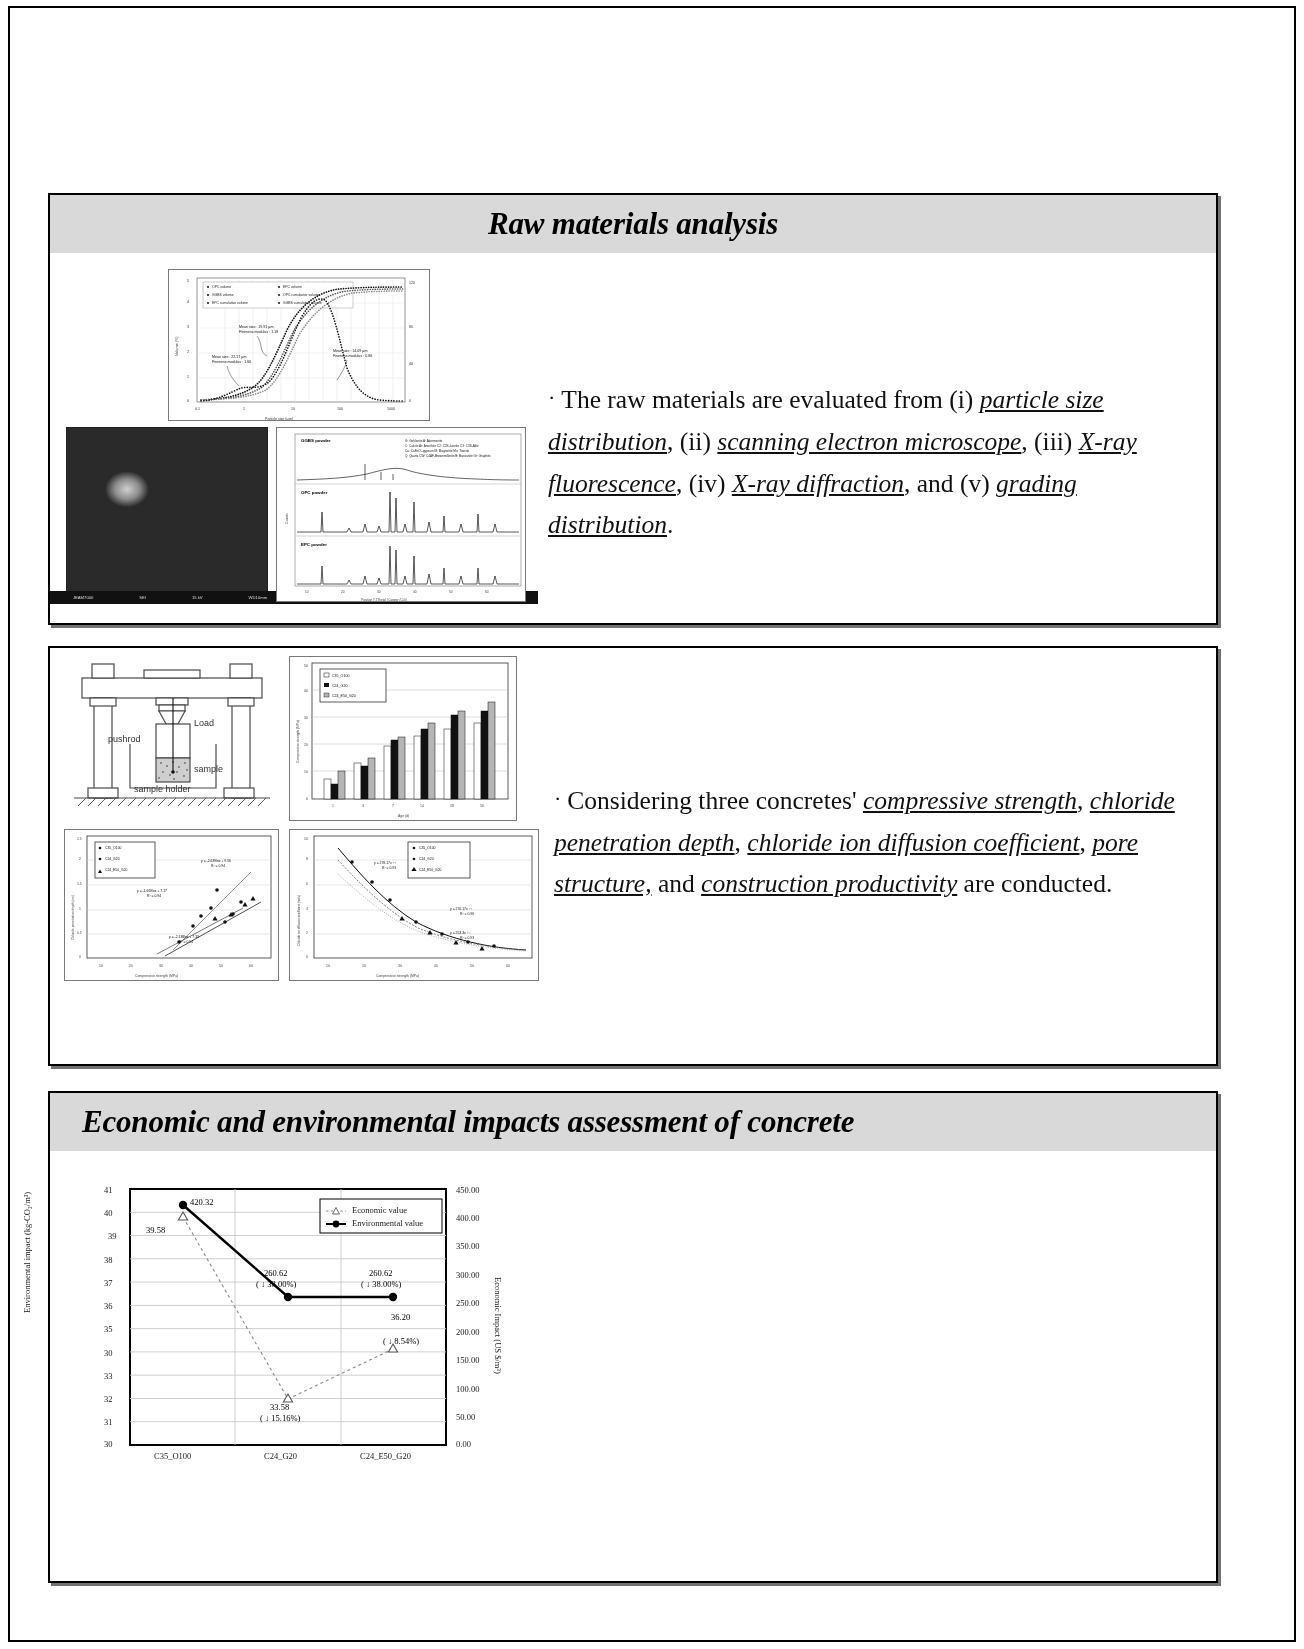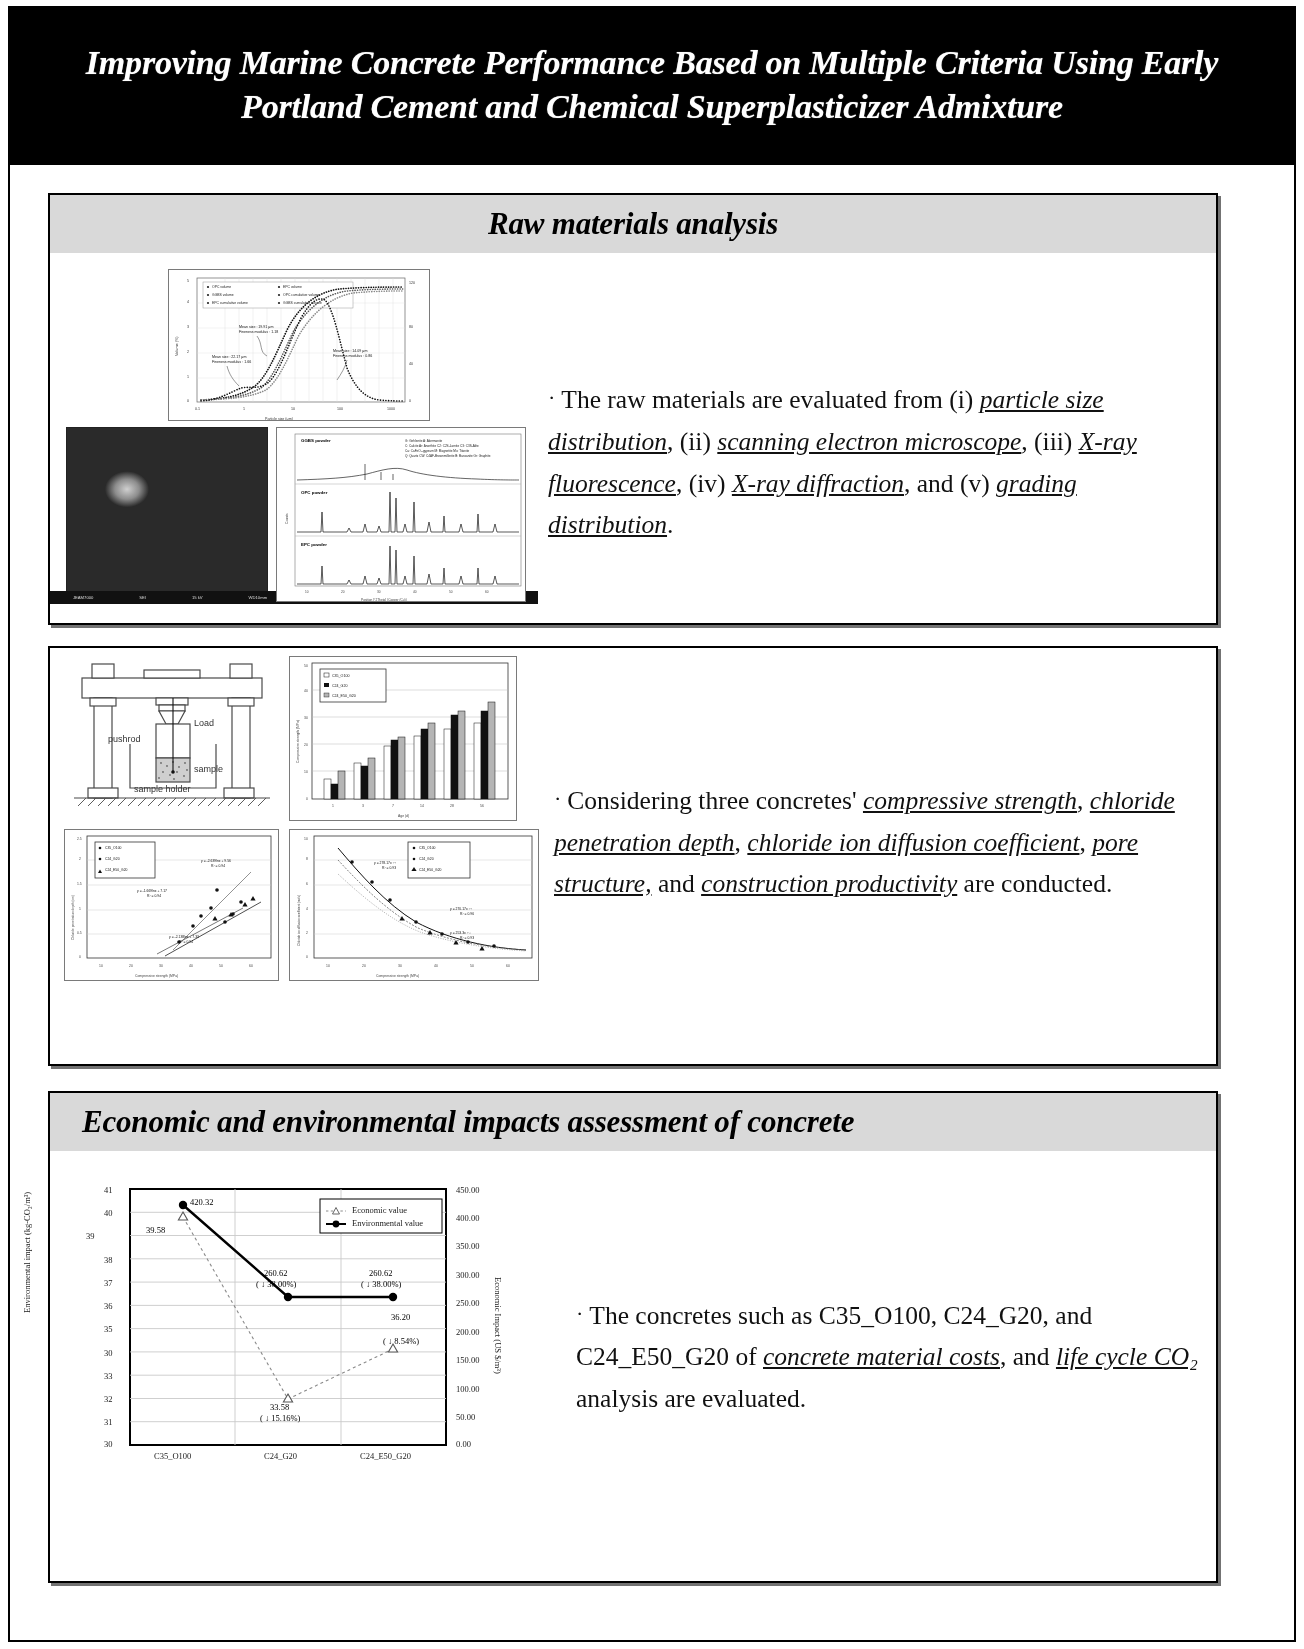--- a/index.html
+++ b/index.html
@@ -177,23 +177,20 @@
     text-align: center;
     white-space: nowrap;
     line-height: 1.15;
   }
 </style>
 </head>
 <body>
 
 <div id="poster">
 
-  <div id="title-banner">
-    <div id="title-text">Improving Marine Concrete Performance Based on Multiple Criteria Using Early Portland Cement and Chemical Superplasticizer Admixture</div>
-  </div>
 
   <div class="section-card" id="section-1">
     <div class="section-header">
       <span class="section-header-text">Raw materials analysis</span>
     </div>
     <div class="section-body" style="padding:10px 0 0 0;">
       <div class="figure-col" style="width:480px; padding-left:8px;">
 
         <div class="fig-box" id="psd-fig" style="margin:6px 0 6px 110px;">
           <svg width="262" height="152" viewBox="0 0 262 152">
@@ -691,21 +688,21 @@
               <line x1="248" y1="38" x2="268" y2="38" stroke="#8a8a8a" stroke-width="1" stroke-dasharray="2.4 2.4"></line>
               <polygon points="258,34.5 261.5,41 254.5,41" fill="#fff" stroke="#555" stroke-width="0.9"></polygon>
               <line x1="248" y1="51" x2="268" y2="51" stroke="#000" stroke-width="2"></line>
               <circle cx="258" cy="51" r="3.4" fill="#000"></circle>
             </g>
           </svg>
 
           
           <span class="econ-tick" style="left:26px; top:12px;">41</span>
           <span class="econ-tick" style="left:26px; top:35px;">40</span>
-          <span class="econ-tick" style="left:8px; top:58px;">39</span>
+          <span class="econ-tick" style="left:30px; top:58px;">39</span>
           <span class="econ-tick" style="left:26px; top:82px;">38</span>
           <span class="econ-tick" style="left:26px; top:105px;">37</span>
           <span class="econ-tick" style="left:26px; top:128px;">36</span>
           <span class="econ-tick" style="left:26px; top:151px;">35</span>
           <span class="econ-tick" style="left:26px; top:175px;">30</span>
           <span class="econ-tick" style="left:26px; top:198px;">33</span>
           <span class="econ-tick" style="left:26px; top:221px;">32</span>
           <span class="econ-tick" style="left:26px; top:244px;">31</span>
           <span class="econ-tick" style="left:26px; top:266px;">30</span>
 
@@ -741,19 +738,16 @@
           <span class="econ-datalabel" style="left:305px; top:164px;">( ↓ 8.54%)</span>
           <span class="econ-datalabel" style="left:192px; top:230px;">33.58</span>
           <span class="econ-datalabel" style="left:182px; top:241px;">( ↓ 15.16%)</span>
 
           
           <span class="econ-tick" style="left:274px; top:32px;">Economic value</span>
           <span class="econ-tick" style="left:274px; top:45px;">Environmental value</span>
         </div>
       </div>
 
-      <div class="text-col" style="padding-top:58px; padding-left:18px;">
-        <span class="bullet-dot">·</span><span>The concretes such as C35_O100, C24_G20, and C24_E50_G20 of </span><em>concrete material costs</em><span>, and </span><em>life cycle CO₂ </em><span> analysis are evaluated.</span>
-      </div>
     </div>
   </div>
 
 </div>
 
 </body></html>

